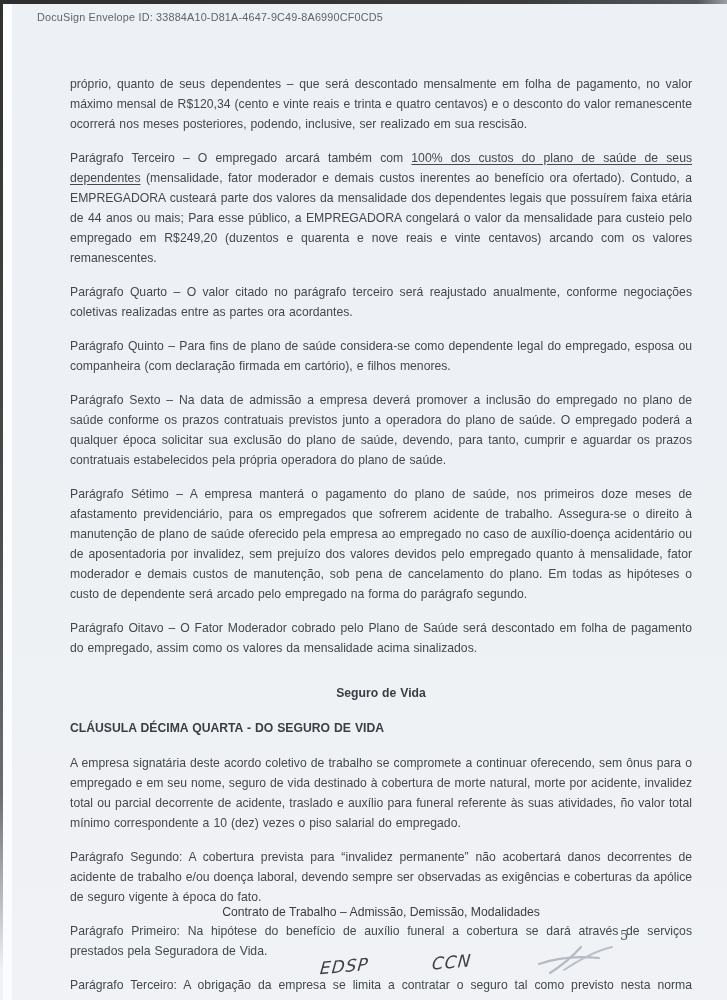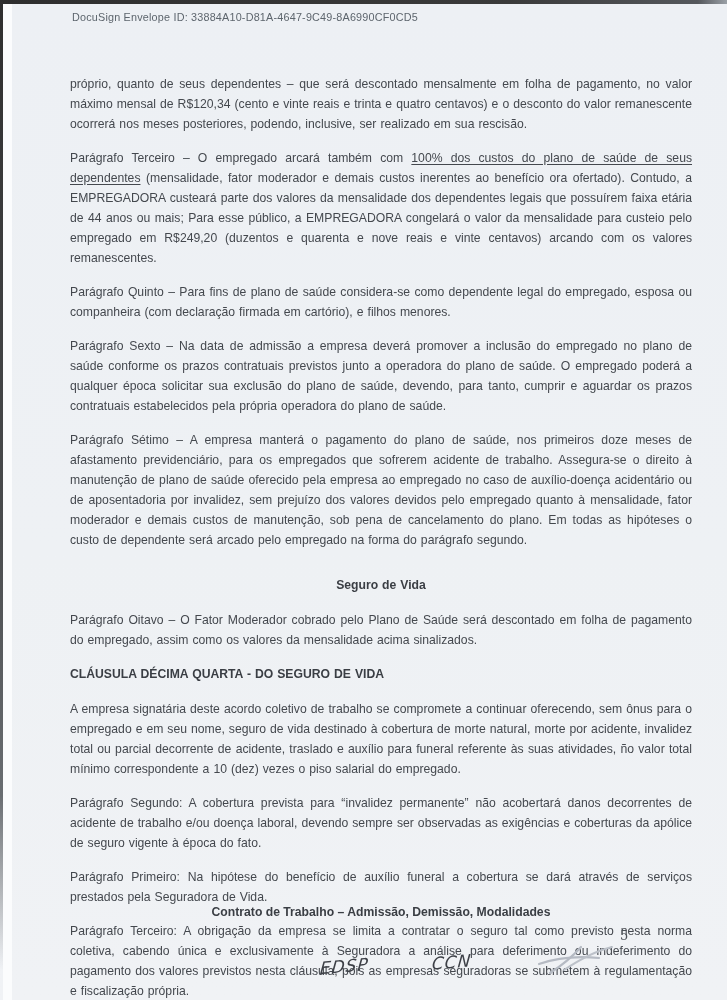--- a/index.html
+++ b/index.html
@@ -24,21 +24,20 @@
     background: linear-gradient(180deg, #2f2f2f 0%, #4a4c4e 55%, #6a6e72 82%, rgba(120,124,128,0) 100%);
   }
   .edge-left-strip {
     position: absolute; top: 4px; left: 3px; width: 9px; height: 996px;
     background: #fbfcfd;
   }
   .docusign-header {
     position: absolute; left: 37px; top: 11px;
     font-size: 10.8px; letter-spacing: 0.2px;
     color: #5d656d;
-    margin-left: 35px;
   }
   .content {
     position: absolute; left: 70px; top: 74px; width: 622px;
   }
   p.para {
     margin: 0 0 14px 0;
     font-size: 12.2px; line-height: 20px;
     text-align: justify;
     color: #44484e;
     word-spacing: 0.6px;
@@ -47,21 +46,21 @@
     text-align: center; font-weight: 700; color: #3a3e44;
     margin-top: 25px; margin-bottom: 15px;
   }
   p.para.left-bold {
     font-weight: 700; color: #3a3e44; text-align: left;
     margin-bottom: 15px;
   }
   .u { text-decoration: underline; text-underline-offset: 2px; }
   .footer-heading {
     position: absolute; left: 70px; top: 905px; width: 622px;
-    text-align: center; font-weight: 700;
+    text-align: center; font-weight: 400;
     font-size: 12.2px; color: #3a3e44;
   }
   .page-number {
     position: absolute; left: 620px; top: 928px;
     font-family: "DejaVu Serif", serif;
     font-size: 13px; color: #4b5056;
   }
   .handwriting {
     position: absolute;
     font-family: "DejaVu Sans", sans-serif;
@@ -80,25 +79,26 @@
 <div class="page">
   <div class="edge-top"></div>
   <div class="edge-left"></div>
   <div class="edge-left-strip"></div>
 
   <div class="docusign-header">DocuSign Envelope ID: 33884A10-D81A-4647-9C49-8A6990CF0CD5</div>
 
   <div class="content" id="doc-content">
       <p class="para body"><span>próprio, quanto de seus dependentes – que será descontado mensalmente em folha de pagamento, no valor máximo mensal de R$120,34 (cento e vinte reais e trinta e quatro centavos) e o desconto do valor remanescente ocorrerá nos meses posteriores, podendo, inclusive, ser realizado em sua rescisão.</span></p>
       <p class="para body"><span>Parágrafo Terceiro – O empregado arcará também com </span><span class="u">100% dos custos do plano de saúde de seus dependentes</span><span> (mensalidade, fator moderador e demais custos inerentes ao benefício ora ofertado). Contudo, a EMPREGADORA custeará parte dos valores da mensalidade dos dependentes legais que possuírem faixa etária de 44 anos ou mais; Para esse público, a EMPREGADORA congelará o valor da mensalidade para custeio pelo empregado em R$249,20 (duzentos e quarenta e nove reais e vinte centavos) arcando com os valores remanescentes.</span></p>
+      <p class="para body"><span>Parágrafo Quarto – O valor citado no parágrafo terceiro será reajustado anualmente, conforme negociações coletivas realizadas entre as partes ora acordantes.</span></p>
       <p class="para body"><span>Parágrafo Quinto – Para fins de plano de saúde considera-se como dependente legal do empregado, esposa ou companheira (com declaração firmada em cartório), e filhos menores.</span></p>
       <p class="para body"><span>Parágrafo Sexto – Na data de admissão a empresa deverá promover a inclusão do empregado no plano de saúde conforme os prazos contratuais previstos junto a operadora do plano de saúde. O empregado poderá a qualquer época solicitar sua exclusão do plano de saúde, devendo, para tanto, cumprir e aguardar os prazos contratuais estabelecidos pela própria operadora do plano de saúde.</span></p>
       <p class="para body"><span>Parágrafo Sétimo – A empresa manterá o pagamento do plano de saúde, nos primeiros doze meses de afastamento previdenciário, para os empregados que sofrerem acidente de trabalho. Assegura-se o direito à manutenção de plano de saúde oferecido pela empresa ao empregado no caso de auxílio-doença acidentário ou de aposentadoria por invalidez, sem prejuízo dos valores devidos pelo empregado quanto à mensalidade, fator moderador e demais custos de manutenção, sob pena de cancelamento do plano. Em todas as hipóteses o custo de dependente será arcado pelo empregado na forma do parágrafo segundo.</span></p>
+      <p class="para body"><span>Parágrafo Oitavo – O Fator Moderador cobrado pelo Plano de Saúde será descontado em folha de pagamento do empregado, assim como os valores da mensalidade acima sinalizados.</span></p>
       <p class="para center-bold"><span>Seguro de Vida</span></p>
-      <p class="para body"><span>Parágrafo Oitavo – O Fator Moderador cobrado pelo Plano de Saúde será descontado em folha de pagamento do empregado, assim como os valores da mensalidade acima sinalizados.</span></p>
       <p class="para left-bold"><span>CLÁUSULA DÉCIMA QUARTA - DO SEGURO DE VIDA</span></p>
       <p class="para body"><span>A empresa signatária deste acordo coletivo de trabalho se compromete a continuar oferecendo, sem ônus para o empregado e em seu nome, seguro de vida destinado à cobertura de morte natural, morte por acidente, invalidez total ou parcial decorrente de acidente, traslado e auxílio para funeral referente às suas atividades, ño valor total mínimo correspondente a 10 (dez) vezes o piso salarial do empregado.</span></p>
       <p class="para body"><span>Parágrafo Segundo: A cobertura prevista para “invalidez permanente” não acobertará danos decorrentes de acidente de trabalho e/ou doença laboral, devendo sempre ser observadas as exigências e coberturas da apólice de seguro vigente à época do fato.</span></p>
       <p class="para body"><span>Parágrafo Primeiro: Na hipótese do benefício de auxílio funeral a cobertura se dará através de serviços prestados pela Seguradora de Vida.</span></p>
       <p class="para body"><span>Parágrafo Terceiro: A obrigação da empresa se limita a contratar o seguro tal como previsto nesta norma coletiva, cabendo única e exclusivamente à Seguradora a análise para deferimento ou indeferimento do pagamento dos valores previstos nesta cláusula, pois as empresas seguradoras se submetem à regulamentação e fiscalização própria.</span></p>
     </div>
 
   <div class="footer-heading">Contrato de Trabalho – Admissão, Demissão, Modalidades</div>
 
   <div class="page-number">5</div>

